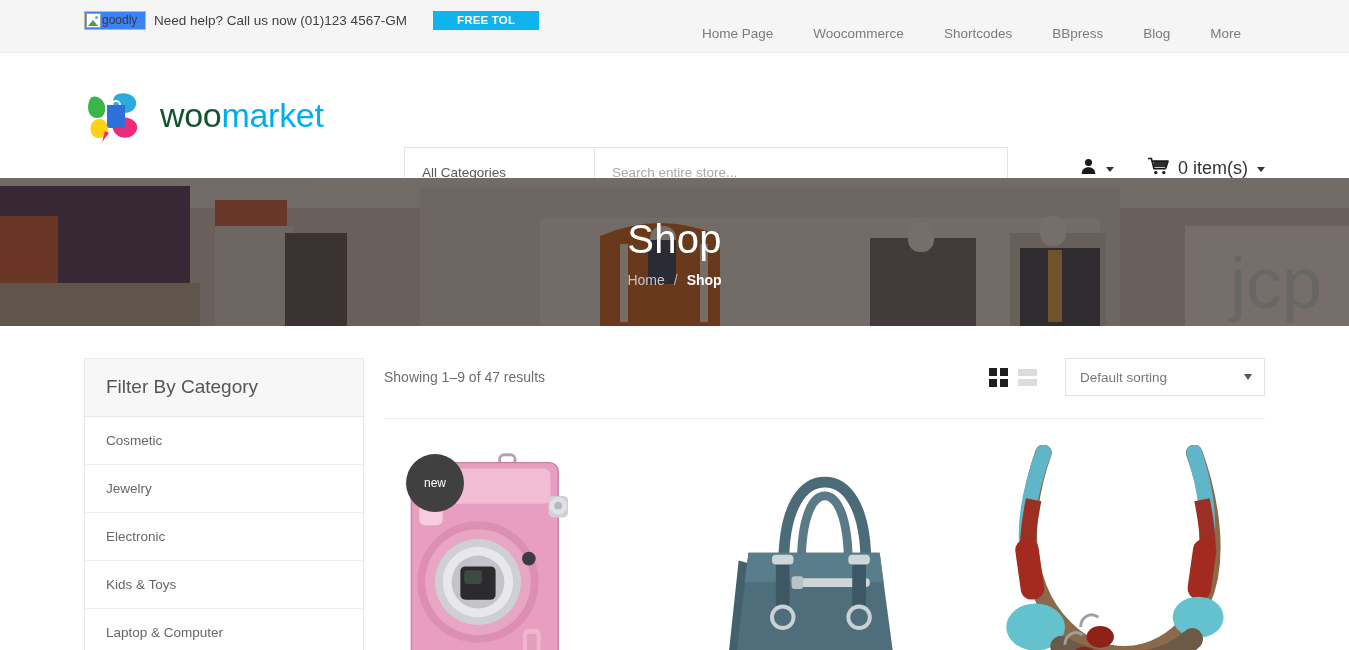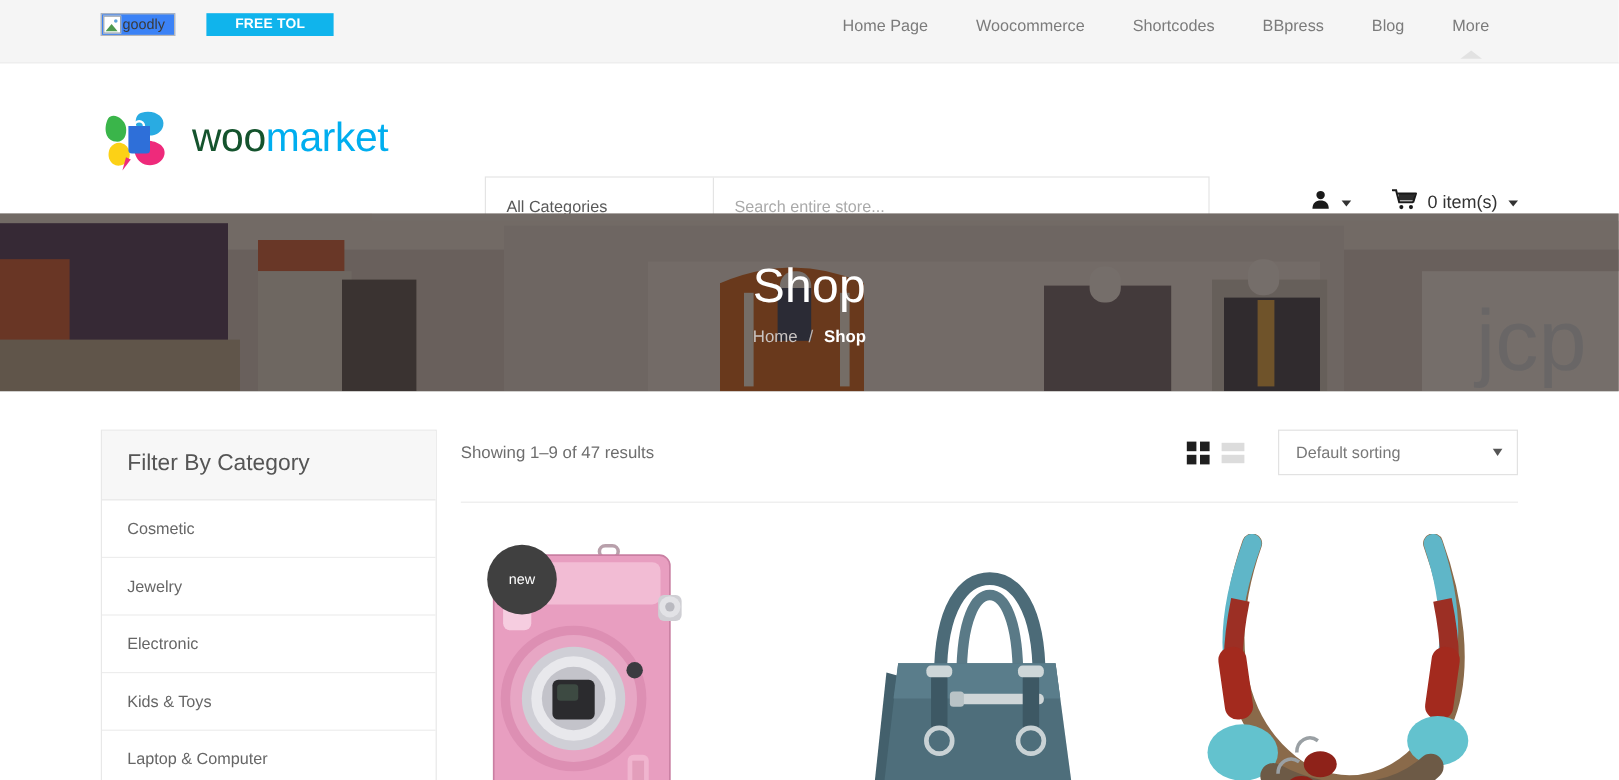--- a/index.html
+++ b/index.html
@@ -79,21 +79,21 @@
     font-weight: bold;
     letter-spacing: .2px;
     padding: 2px 24px 3px;
     line-height: 14px;
     margin-left: 18px;
     display: inline-block;
   }
 
   .topnav {
     position: absolute;
-    right: 88px; top: 0;
+    right: 88px; top: 12px;
     display: flex;
     align-items: center;
     gap: 0;
     padding-top: 12px;
   }
   .topnav-item {
     font-size: 13.5px;
     color: #7b7b7b;
     padding: 0 20px;
     line-height: 19px;
@@ -173,21 +173,21 @@
     align-items: center;
     gap: 34px;
   }
   .hr-group {
     display: flex;
     align-items: center;
     gap: 9px;
     cursor: pointer;
     color: #222;
   }
-  .cart-count { font-size: 15px; color: #333; }
+  .cart-count { font-size: 18px; color: #333; }
   .chev {
     width: 0; height: 0;
     border-left: 4.5px solid transparent;
     border-right: 4.5px solid transparent;
     border-top: 5px solid #333;
     margin-top: 2px;
   }
 
   
   .hero {
@@ -340,20 +340,21 @@
 </style>
 </head>
 <body>
 
 <div class="topbar">
   <div class="topbar-left">
     <span class="broken-img">
       <span class="broken-glyph"></span>
       <span class="broken-label">goodly</span>
     </span>
+    <span class="helptext">Need help? Call us now (01)123 4567-GM</span>
     <span class="free-badge">FREE TOL</span>
   </div>
 
   <nav class="topnav">
     <span class="topnav-item">Home Page</span>
     <span class="topnav-item">Woocommerce</span>
     <span class="topnav-item">Shortcodes</span>
     <span class="topnav-item">BBpress</span>
     <span class="topnav-item">Blog</span>
     <span class="topnav-item has-caret">More</span>

